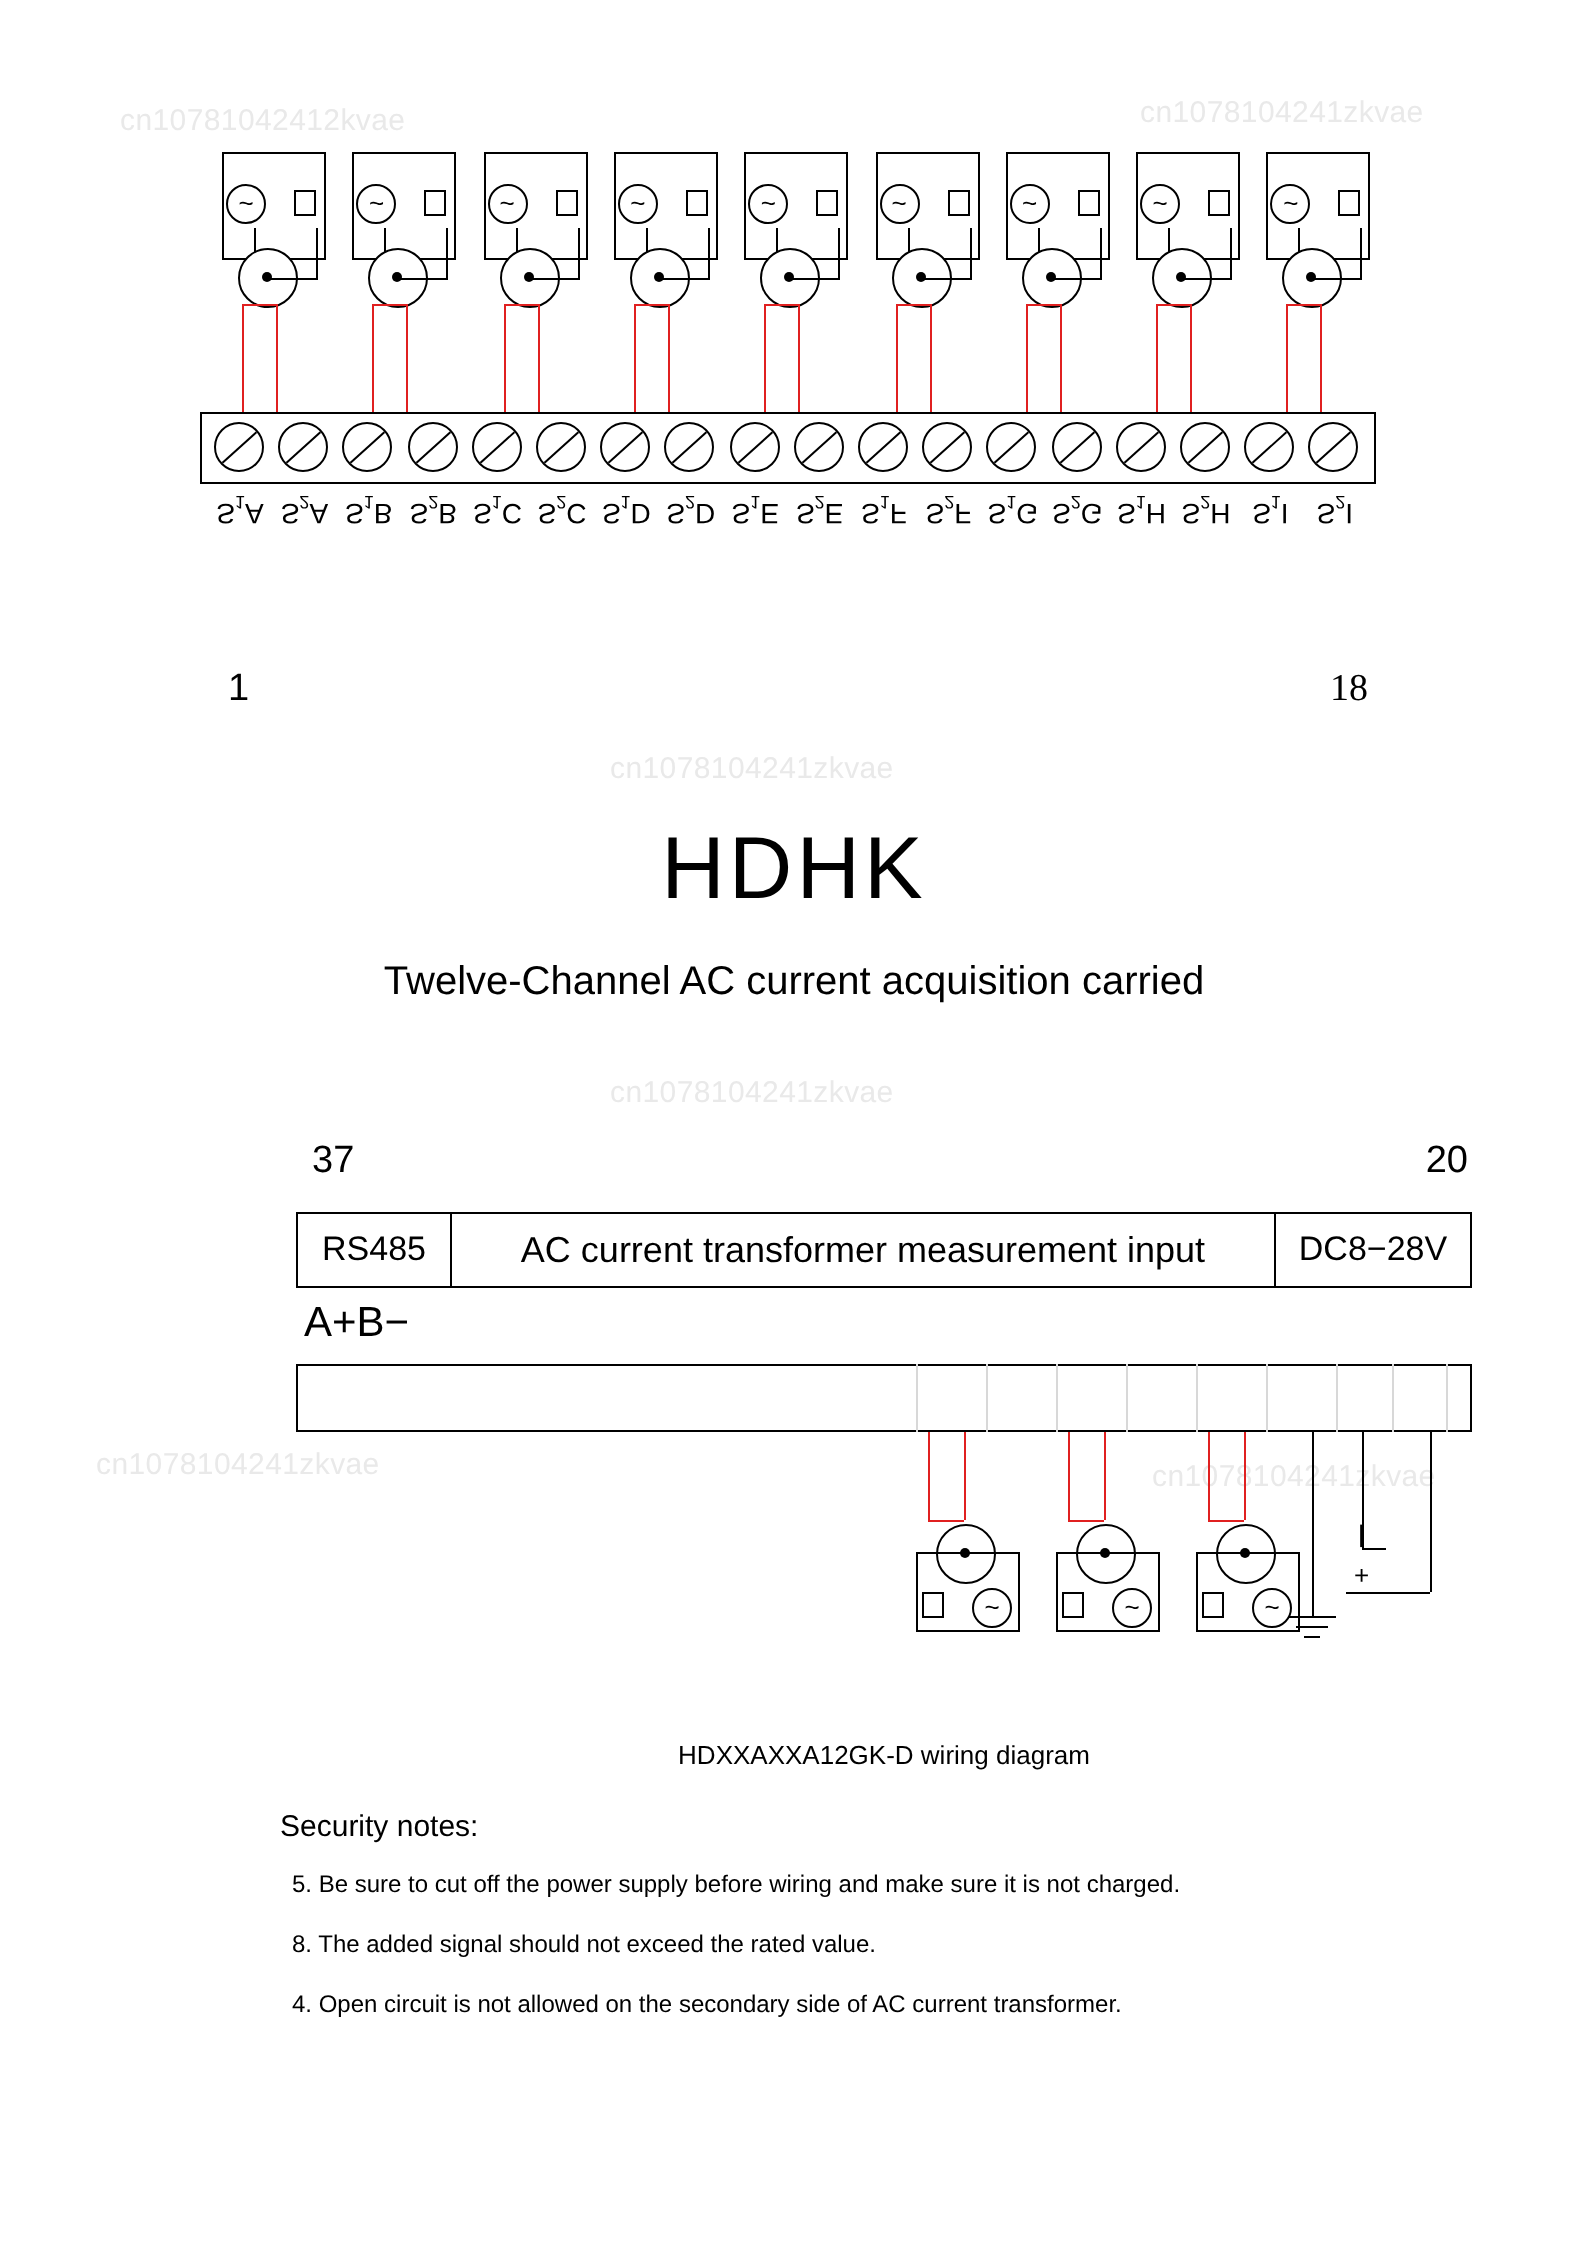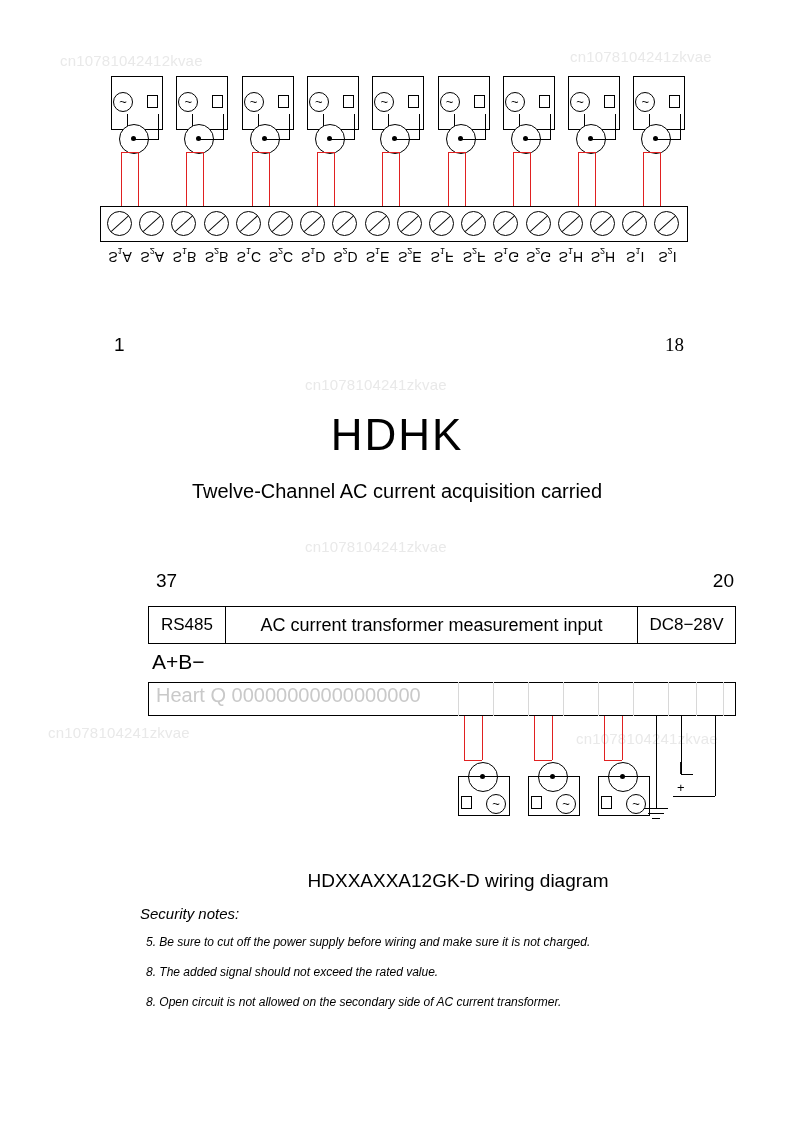--- a/index.html
+++ b/index.html
@@ -295,34 +295,33 @@
   }
   .strip-div {
     position: absolute;
     top: 112px;
     height: 34px;
     width: 0;
     border-left: 1.5px solid #d8d8d8;
   }
   #caption-bottom {
     position: absolute;
-    left: 16px;
+    left: 0;
     top: 300px;
     width: 588px;
     text-align: center;
-    font-size: 19px;
+    font-size: 13px;
   }
 
   
   #notes {
     position: absolute;
     left: 140px;
     top: 905px;
     width: 520px;
-    font-style: italic;
   }
   #notes-title {
     font-size: 15px;
     margin-bottom: 12px;
   }
   .note {
     font-size: 12px;
     margin-bottom: 14px;
     padding-left: 6px;
     line-height: 1.35;
@@ -511,21 +510,20 @@
       <span>AC current transformer measurement input</span>
     </div>
     <div id="dc-cell">
       <span>DC8−28V</span>
     </div>
   </div>
 
   <div id="ab-label">A+B−</div>
 
   <div id="heart-strip"></div>
-  <div id="heart-text">Heart Q 00000000000000000</div>
   <div id="strip-divs">
       <div class="strip-div" style="left: 310px;"></div>
       <div class="strip-div" style="left: 345px;"></div>
       <div class="strip-div" style="left: 380px;"></div>
       <div class="strip-div" style="left: 415px;"></div>
       <div class="strip-div" style="left: 450px;"></div>
       <div class="strip-div" style="left: 485px;"></div>
       <div class="strip-div" style="left: 520px;"></div>
       <div class="strip-div" style="left: 548px;"></div>
       <div class="strip-div" style="left: 575px;"></div>
@@ -576,15 +574,15 @@
     </div>
 
   <div id="caption-bottom">HDXXAXXA12GK-D wiring diagram</div>
 </div>
 
 <div id="notes">
   <div id="notes-title">Security notes:</div>
   <div id="notes-list">
       <div class="note">5. Be sure to cut off the power supply before wiring and make sure it is not charged.</div>
       <div class="note">8. The added signal should not exceed the rated value.</div>
-      <div class="note">8. Open circuit is not allowed on the secondary side of AC current transformer.</div>
+      <div class="note">4. Open circuit is not allowed on the secondary side of AC current transformer.</div>
     </div>
 </div>
 
 </body></html>

